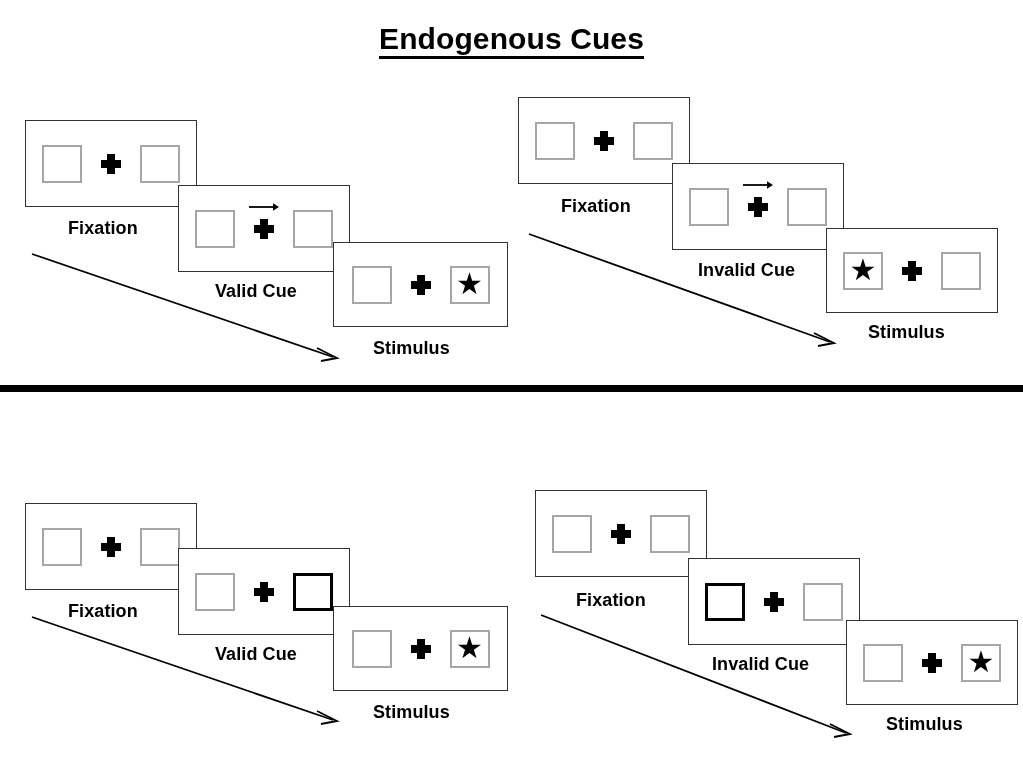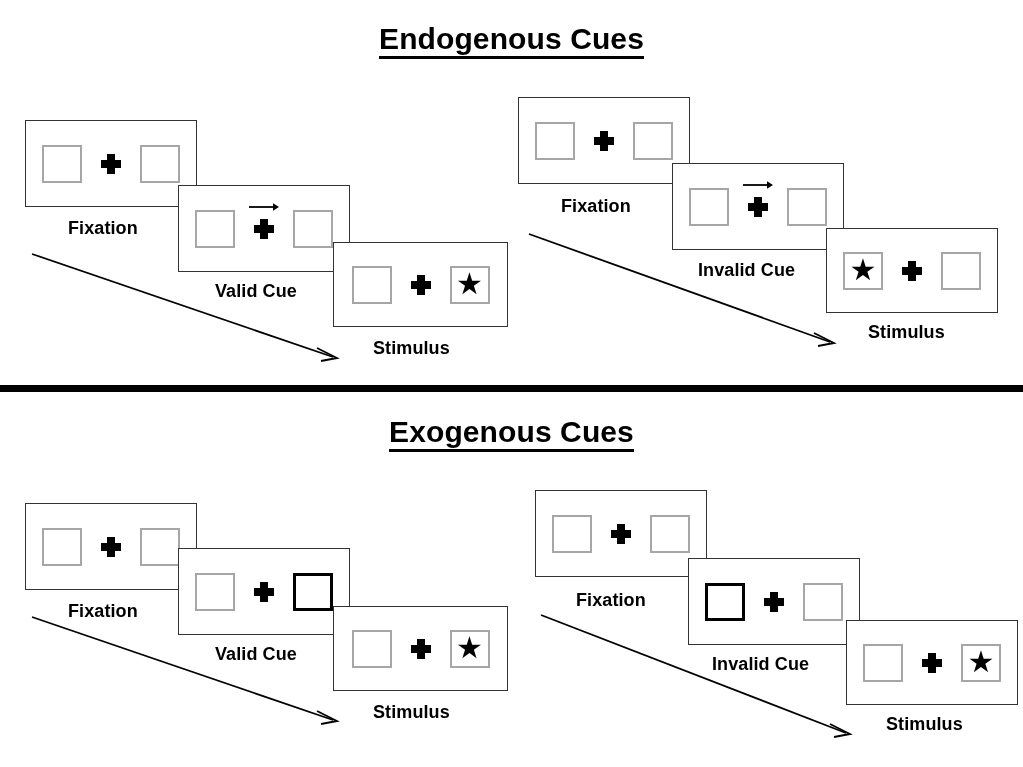--- a/index.html
+++ b/index.html
@@ -232,23 +232,20 @@
   </div>
   <div class="caption" style="left:868px; top:322px;">Stimulus</div>
 
   <svg class="timeline-arrow" style="left:525px; top:228px; width:320px; height:125px;" viewBox="0 0 320 125">
     <line x1="4" y1="6" x2="305" y2="114" stroke="#000" stroke-width="1.8"></line>
     <polyline points="289,105 309,115 293,118" fill="none" stroke="#000" stroke-width="1.8"></polyline>
   </svg>
 
   <div class="divider" style="top:385px;"></div>
 
-  <div class="section-title" style="top:415px;">
-    <span>Exogenous Cues</span>
-  </div>
 
   <div class="panel" style="left:25px; top:503px; width:172px; height:87px;">
     <div class="panel-inner">
       <div class="box"></div>
       <div class="fixation-cross"></div>
       <div class="box"></div>
     </div>
   </div>
   <div class="caption" style="left:68px; top:601px;">Fixation</div>
 

